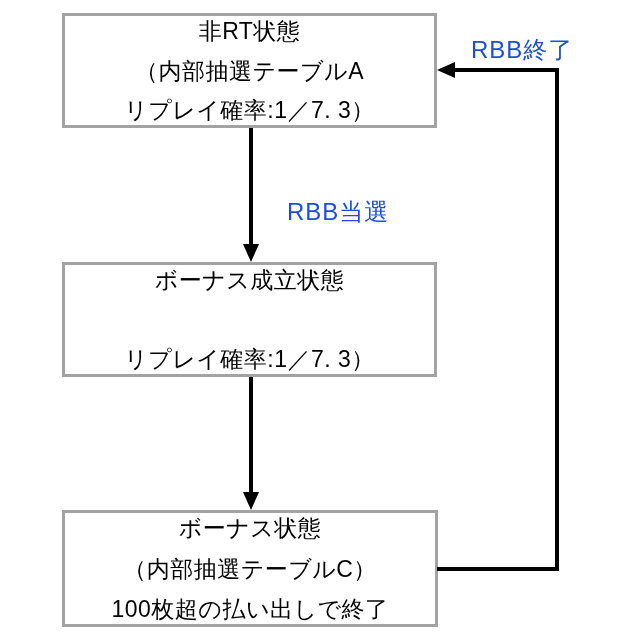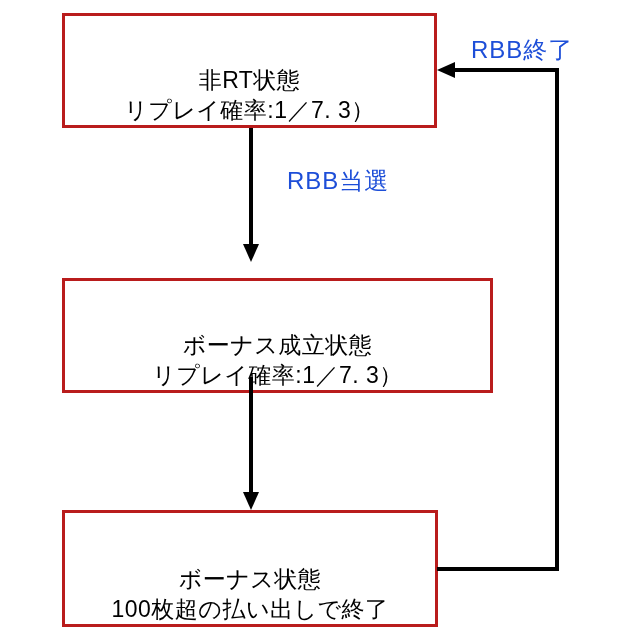--- a/index.html
+++ b/index.html
@@ -11,30 +11,30 @@
   #canvas {
     position: relative;
     width: 640px;
     height: 640px;
     background: #ffffff;
     overflow: hidden;
   }
   .state-box {
     position: absolute;
     box-sizing: border-box;
-    border: 3px solid #b91c1c;
+    border: 3px solid #a3a3a3;
     background: #ffffff;
     display: flex;
     flex-direction: column;
-    justify-content: flex-end;
+    justify-content: space-between;
     align-items: center;
     text-align: center;
   }
   .box-0 { left: 62px;  top: 13px;  width: 375px; height: 115px; }
-  .box-1 { left: 62px;  top: 262px; width: 431px; height: 115px; margin-top: 16px; }
+  .box-1 { left: 62px;  top: 262px; width: 375px; height: 115px; }
   .box-2 { left: 62px;  top: 510px; width: 376px; height: 117px; }
   .box-line {
     font-size: 23px;
     line-height: 30px;
     color: #000000;
     white-space: nowrap;
     letter-spacing: 0.5px;
   }
   .stem-v {
     position: absolute;
@@ -70,41 +70,43 @@
     border-right: 18px solid #000000;
   }
   #fb-head { left: 437px; top: 62px; }
   .edge-label {
     position: absolute;
     font-size: 24px;
     color: #1d4ed8;
     white-space: nowrap;
     letter-spacing: 1px;
   }
-  #label-rbb-win   { left: 287px; top: 165px; }
+  #label-rbb-win   { left: 287px; top: 196px; }
   #label-rbb-entry { left: 287px; top: 430px; }
   #label-rbb-end   { left: 471px; top: 34px; }
 </style>
 </head>
 <body>
 
 <div id="canvas">
 
   <div class="state-box box-0">
     <div class="box-line">非RT状態</div>
+    <div class="box-line">（内部抽選テーブルA</div>
     <div class="box-line">リプレイ確率:1／7. 3）</div>
   </div>
 
   <div class="state-box box-1">
     <div class="box-line">ボーナス成立状態</div>
     <div class="box-line">リプレイ確率:1／7. 3）</div>
   </div>
 
   <div class="state-box box-2">
     <div class="box-line">ボーナス状態</div>
+    <div class="box-line">（内部抽選テーブルC）</div>
     <div class="box-line">100枚超の払い出しで終了</div>
   </div>
 
   <div id="arrow1-stem" class="stem-v"></div>
   <div id="arrow1-head" class="arrowhead-down"></div>
   <div id="label-rbb-win" class="edge-label">RBB当選</div>
 
   <div id="arrow2-stem" class="stem-v"></div>
   <div id="arrow2-head" class="arrowhead-down"></div>
 

